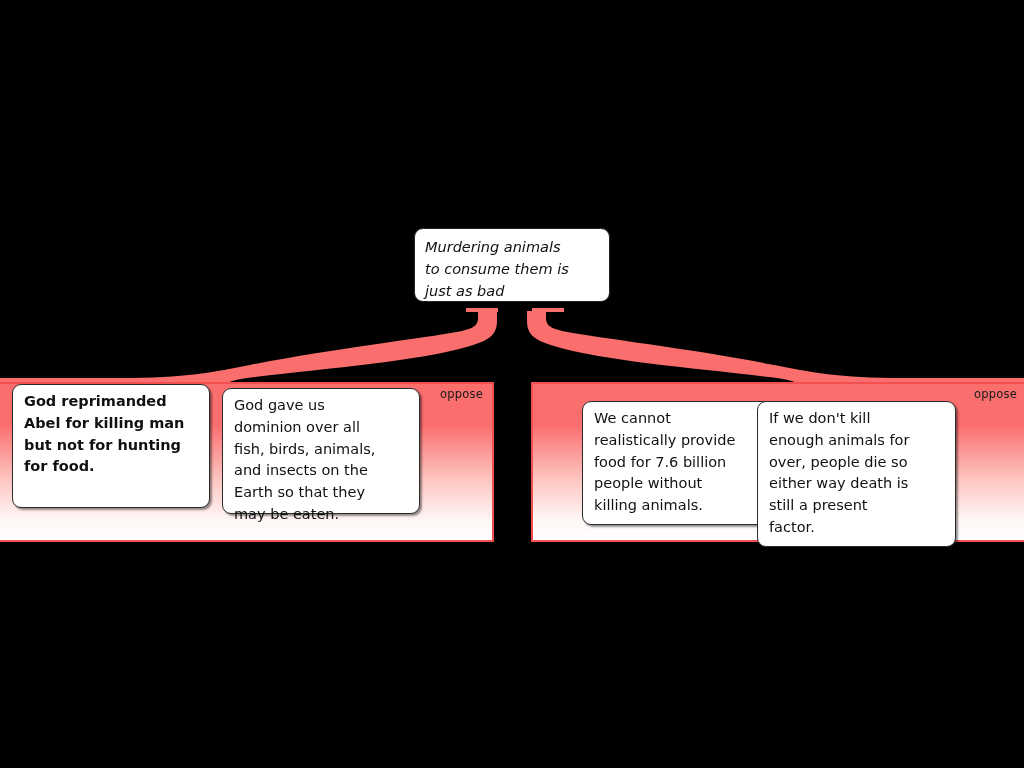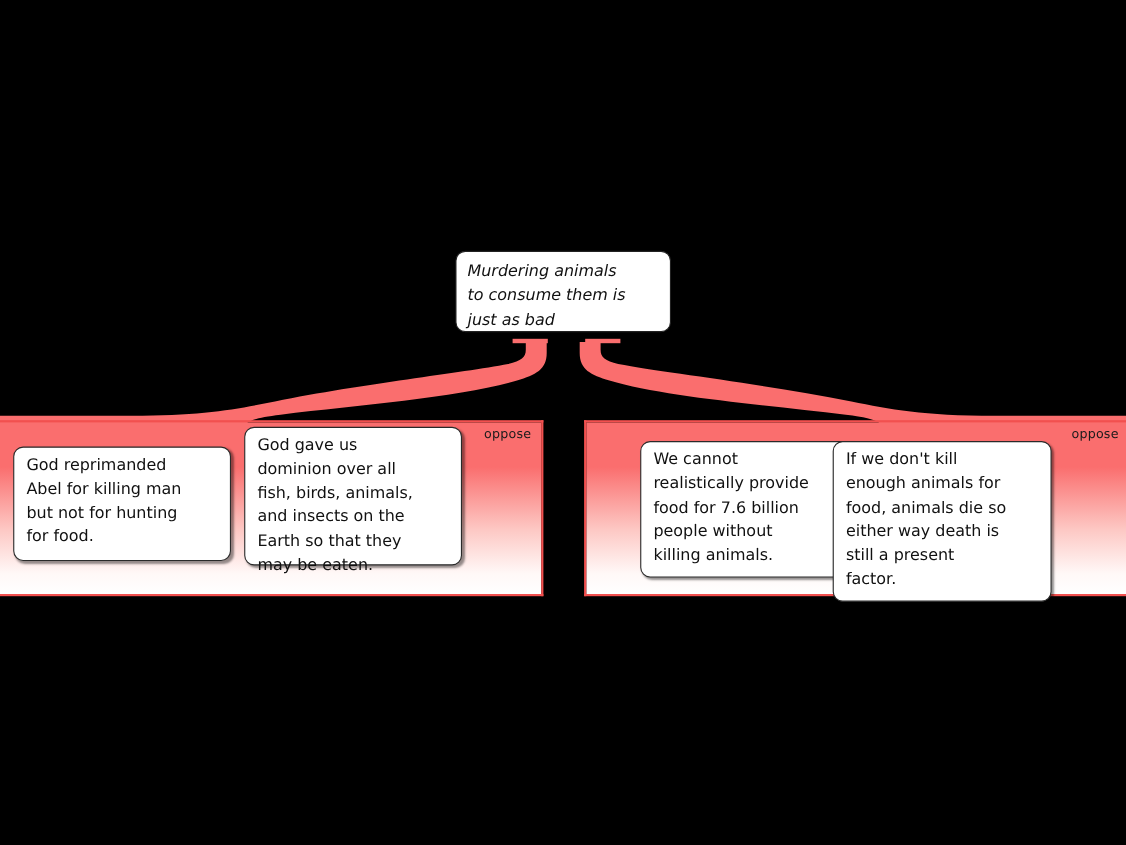--- a/index.html
+++ b/index.html
@@ -95,21 +95,21 @@
     position: absolute;
     left: 11px;
     top: 6px;
     right: 8px;
     font-size: 14.5px;
     line-height: 1.50;
     color: #111111;
     white-space: pre-line;
   }
   
-  #card-abel      { left: 14px;  top: 22px; width: 198px; height: 104px; }
+  #card-abel      { left: 14px;  top: 0; width: 198px; height: 124px; font-weight: bold; }
   #card-dominion  { left: 224px; top: 4px; width: 198px; height: 126px; }
   
   #card-food      { left: 13px;  top: 17px; width: 199px; height: 124px; margin-left: 36px; }
   #card-death     { left: 224px; top: 17px; width: 199px; height: 146px; }
 </style>
 </head>
 <body>
 
 <div id="canvas">
 
@@ -182,20 +182,20 @@
       <div class="card-text">We cannot
 realistically provide
 food for 7.6 billion
 people without
 killing animals.</div>
     </div>
 
     <div class="card" id="card-death">
       <div class="card-text">If we don't kill
 enough animals for
-food, animals die so
+over, people die so
 either way death is
 still a present
 factor.</div>
     </div>
   </div>
 
 </div>
 
 </body></html>

